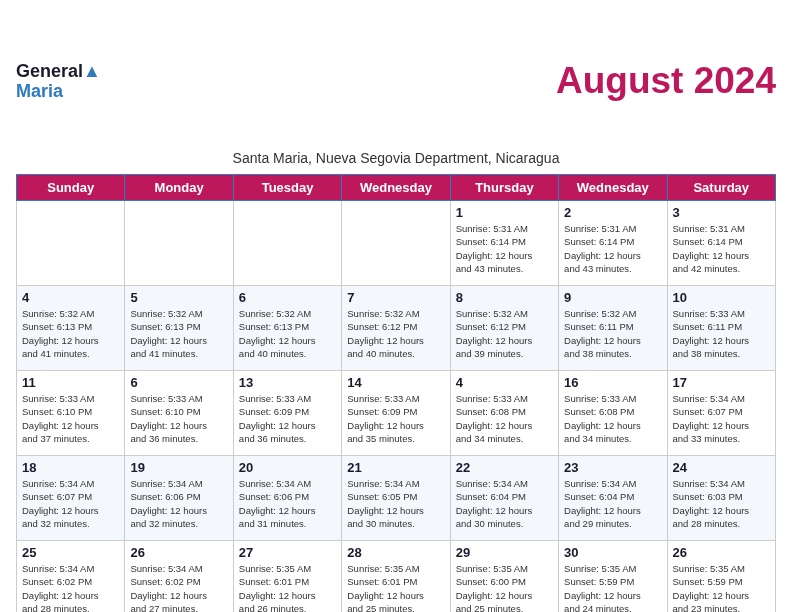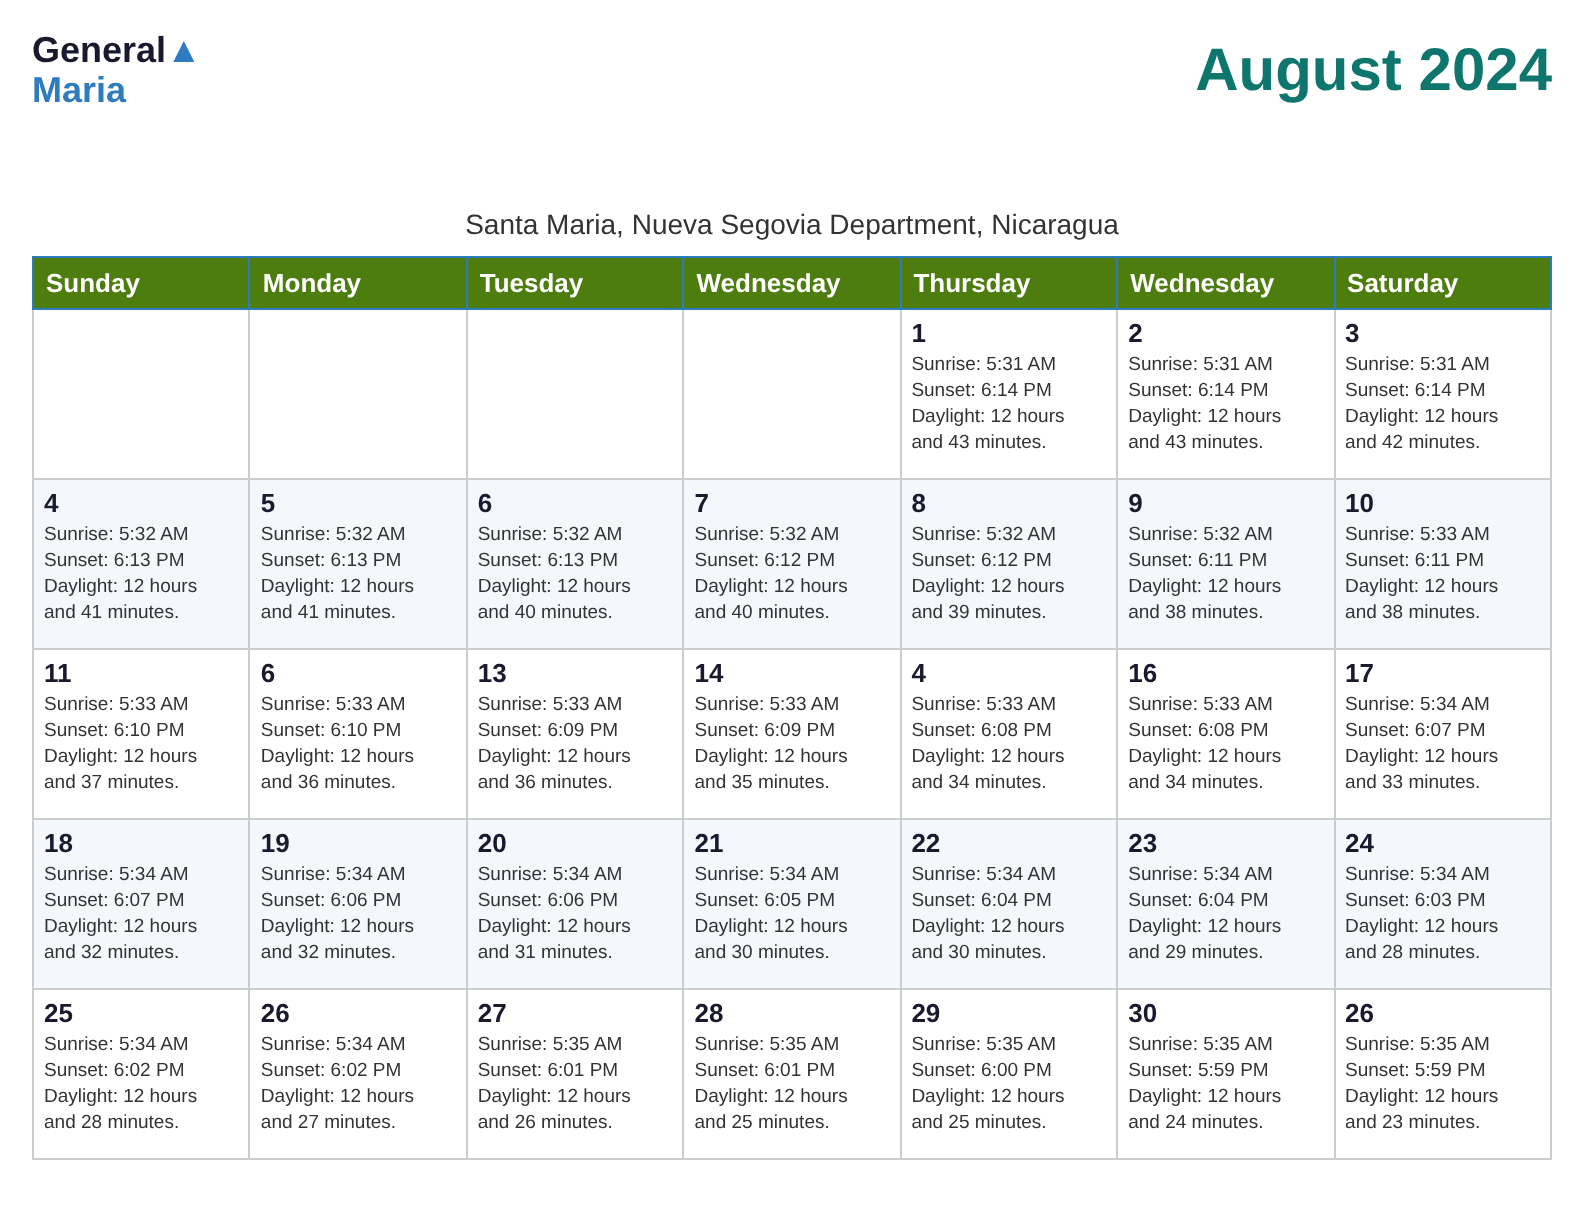--- a/index.html
+++ b/index.html
@@ -5,52 +5,53 @@
     * { box-sizing: border-box; margin: 0; padding: 0; }
     body {
       font-family: Arial, sans-serif;
       background: #fff;
       width: 792px;
       min-height: 612px;
       padding: 16px;
     }
     .header {
       display: flex;
-      align-items: center;
+      align-items: flex-end;
       justify-content: space-between;
       margin-bottom: 4px;
     }
     .logo {
       display: flex;
       flex-direction: column;
       align-items: flex-start;
     }
     .month-title {
-      font-size: 30px;
+      font-size: 37px;
       font-weight: bold;
-      color: #0f766e;
+      color: #be185d;
       text-align: right;
+      margin-top: 44px;
     }
     .subtitle {
       text-align: center;
       font-size: 14px;
       color: #333;
       margin-bottom: 8px;
       font-weight: 500;
       margin-top: 48px;
     }
     table {
       width: 100%;
       border-collapse: collapse;
       table-layout: fixed;
     }
     th {
-      background-color: #4d7c0f;
+      background-color: #be185d;
       color: #fff;
-      text-align: left;
+      text-align: center;
       padding: 5px 6px;
       font-size: 13px;
       font-weight: bold;
       border: 1px solid #2e7bbf;
     }
     td {
       border: 1px solid #ccc;
       vertical-align: top;
       padding: 4px 5px;
       font-size: 9.5px;

